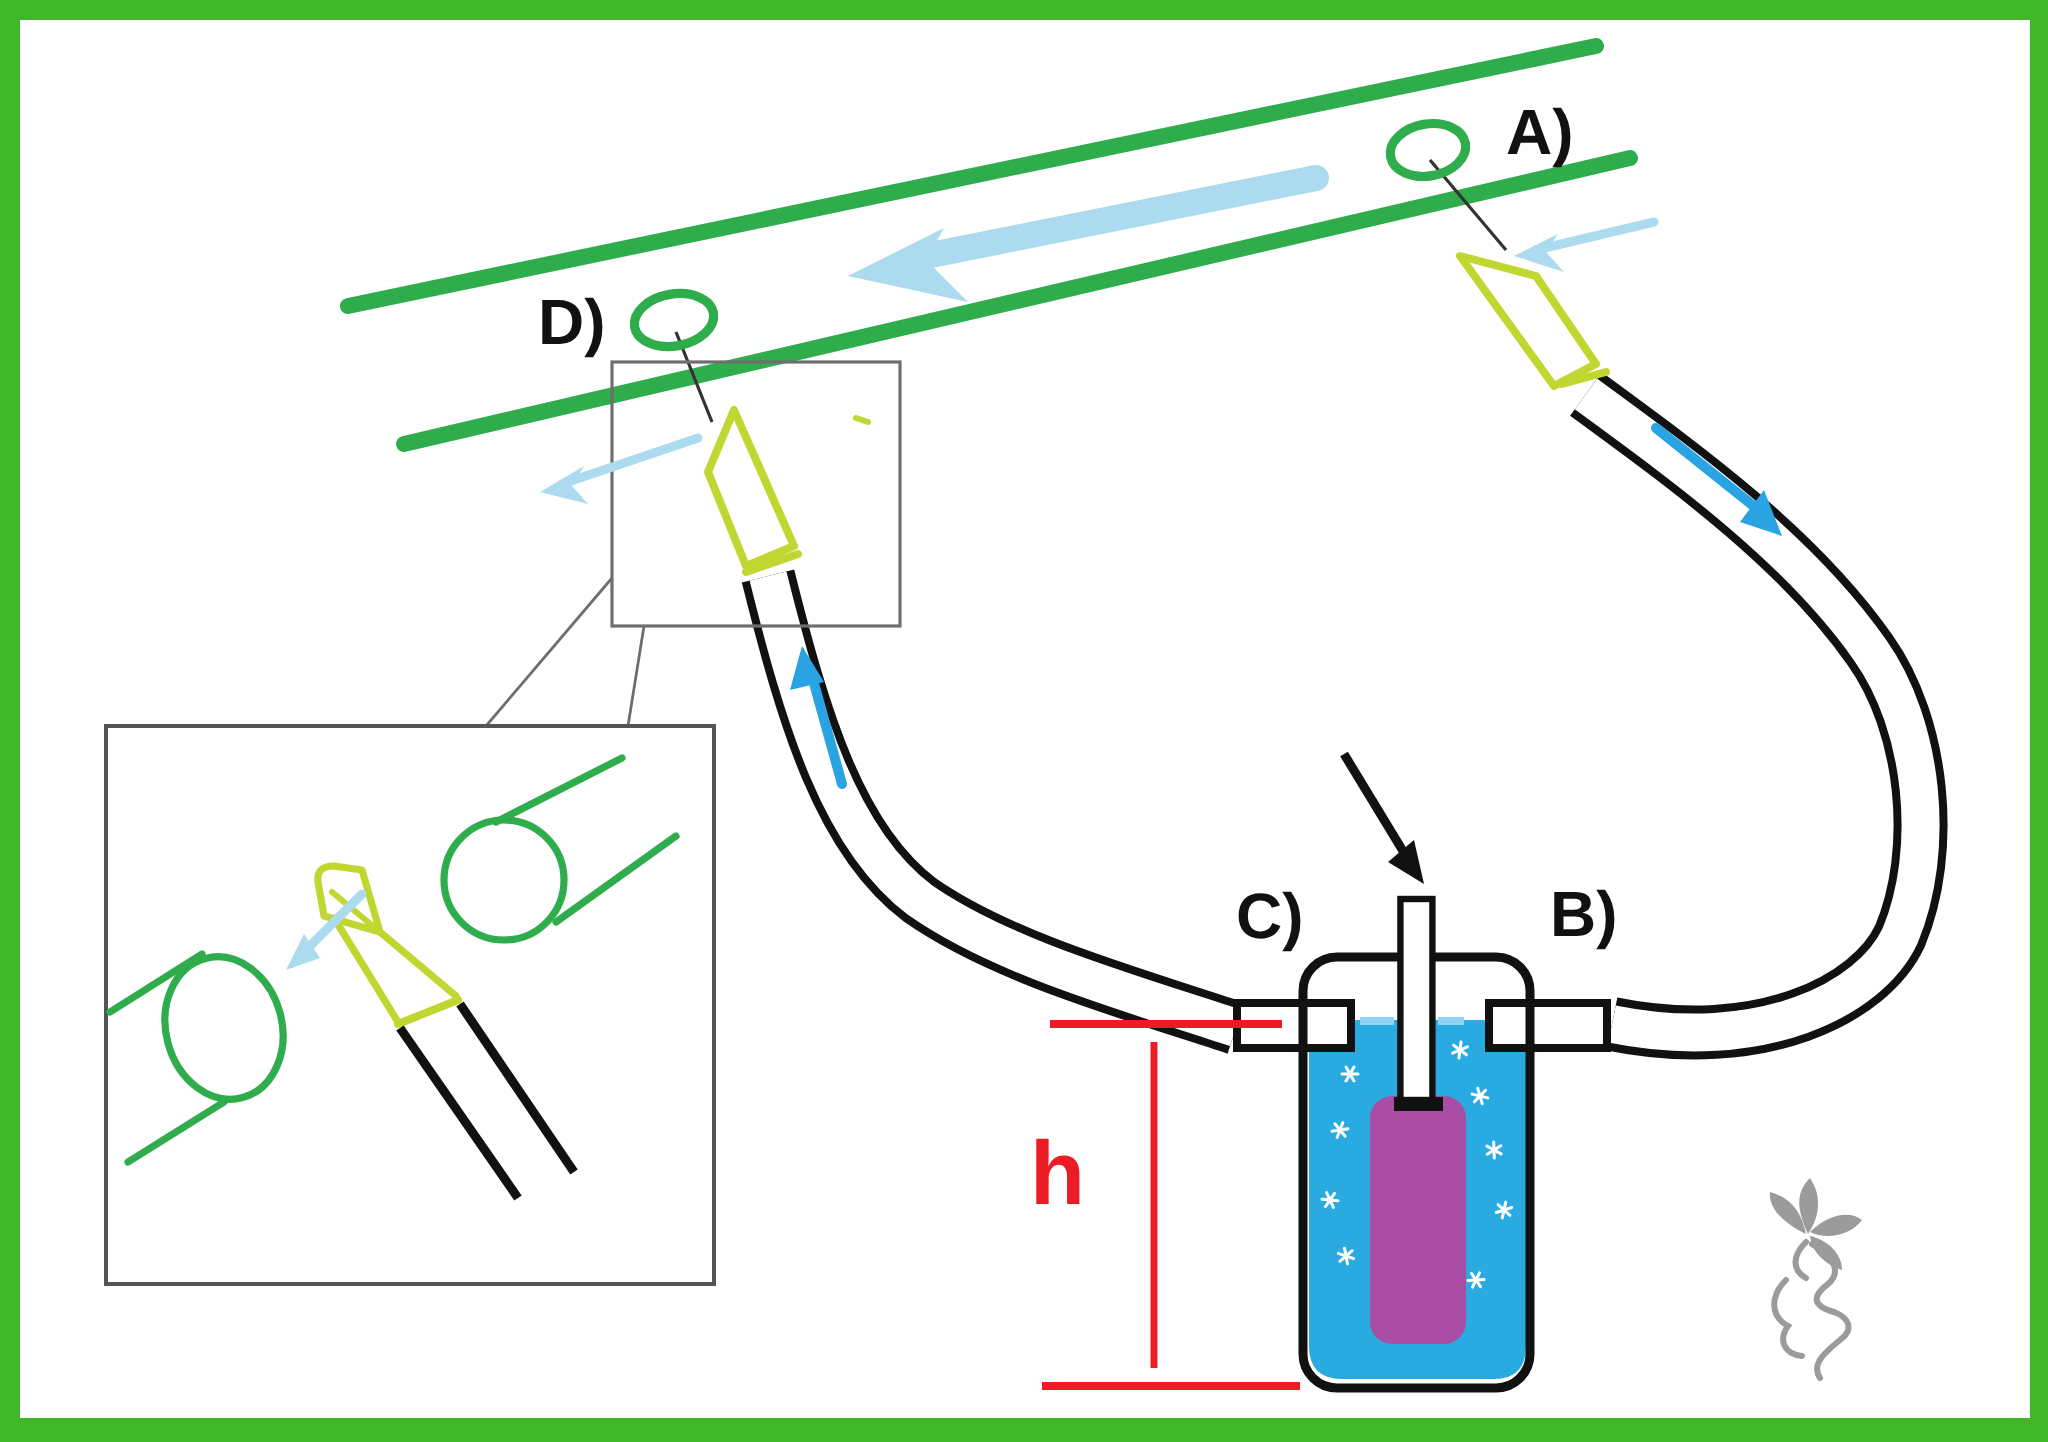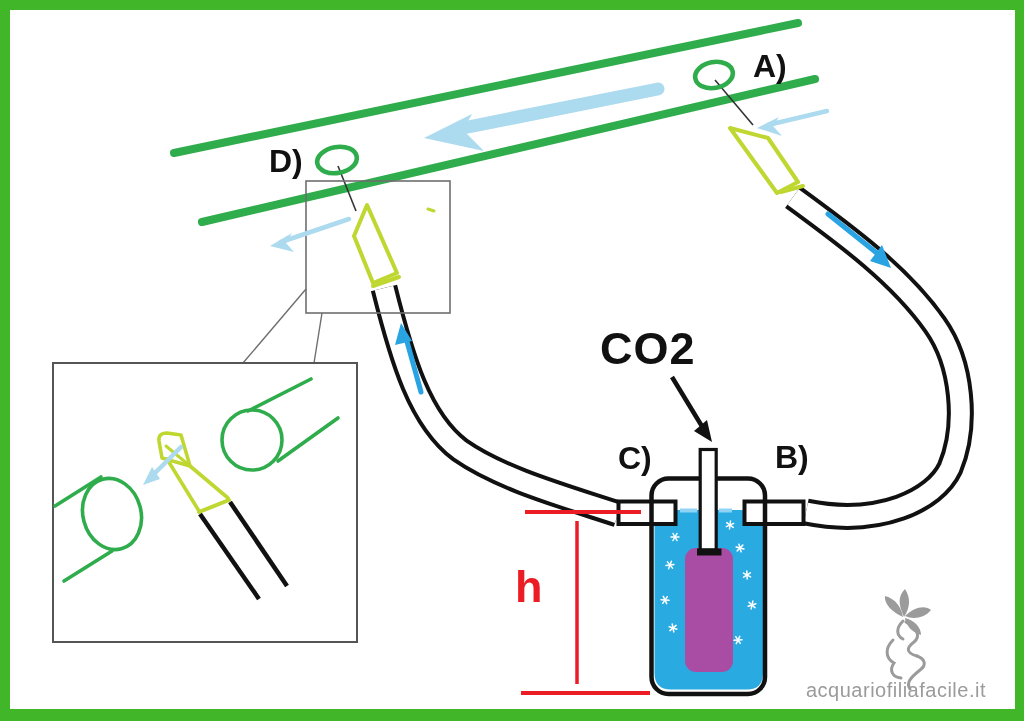--- a/index.html
+++ b/index.html
@@ -227,18 +227,16 @@
       <path class="wm" d="M906,622 C917,628 921,636 914,642 C906,648 906,653 917,656"></path>
       <path class="wm" d="M893,640 C885,648 885,658 894,663 C889,670 892,677 901,678"></path>
       <path class="wm" d="M917,656 C925,659 927,665 920,670 C910,678 906,683 910,689"></path>
     </g>
   </svg>
 
   <div class="lbl lbl-a">A)</div>
   <div class="lbl lbl-d">D)</div>
   <div class="lbl lbl-c">C)</div>
   <div class="lbl lbl-b">B)</div>
-  <div class="lbl lbl-co2">CO2</div>
   <div class="lbl lbl-h">h</div>
-  <div class="watermark-text">acquariofiliafacile.it</div>
 
   <div class="border-overlay"></div>
 </div>
 
 </body></html>

